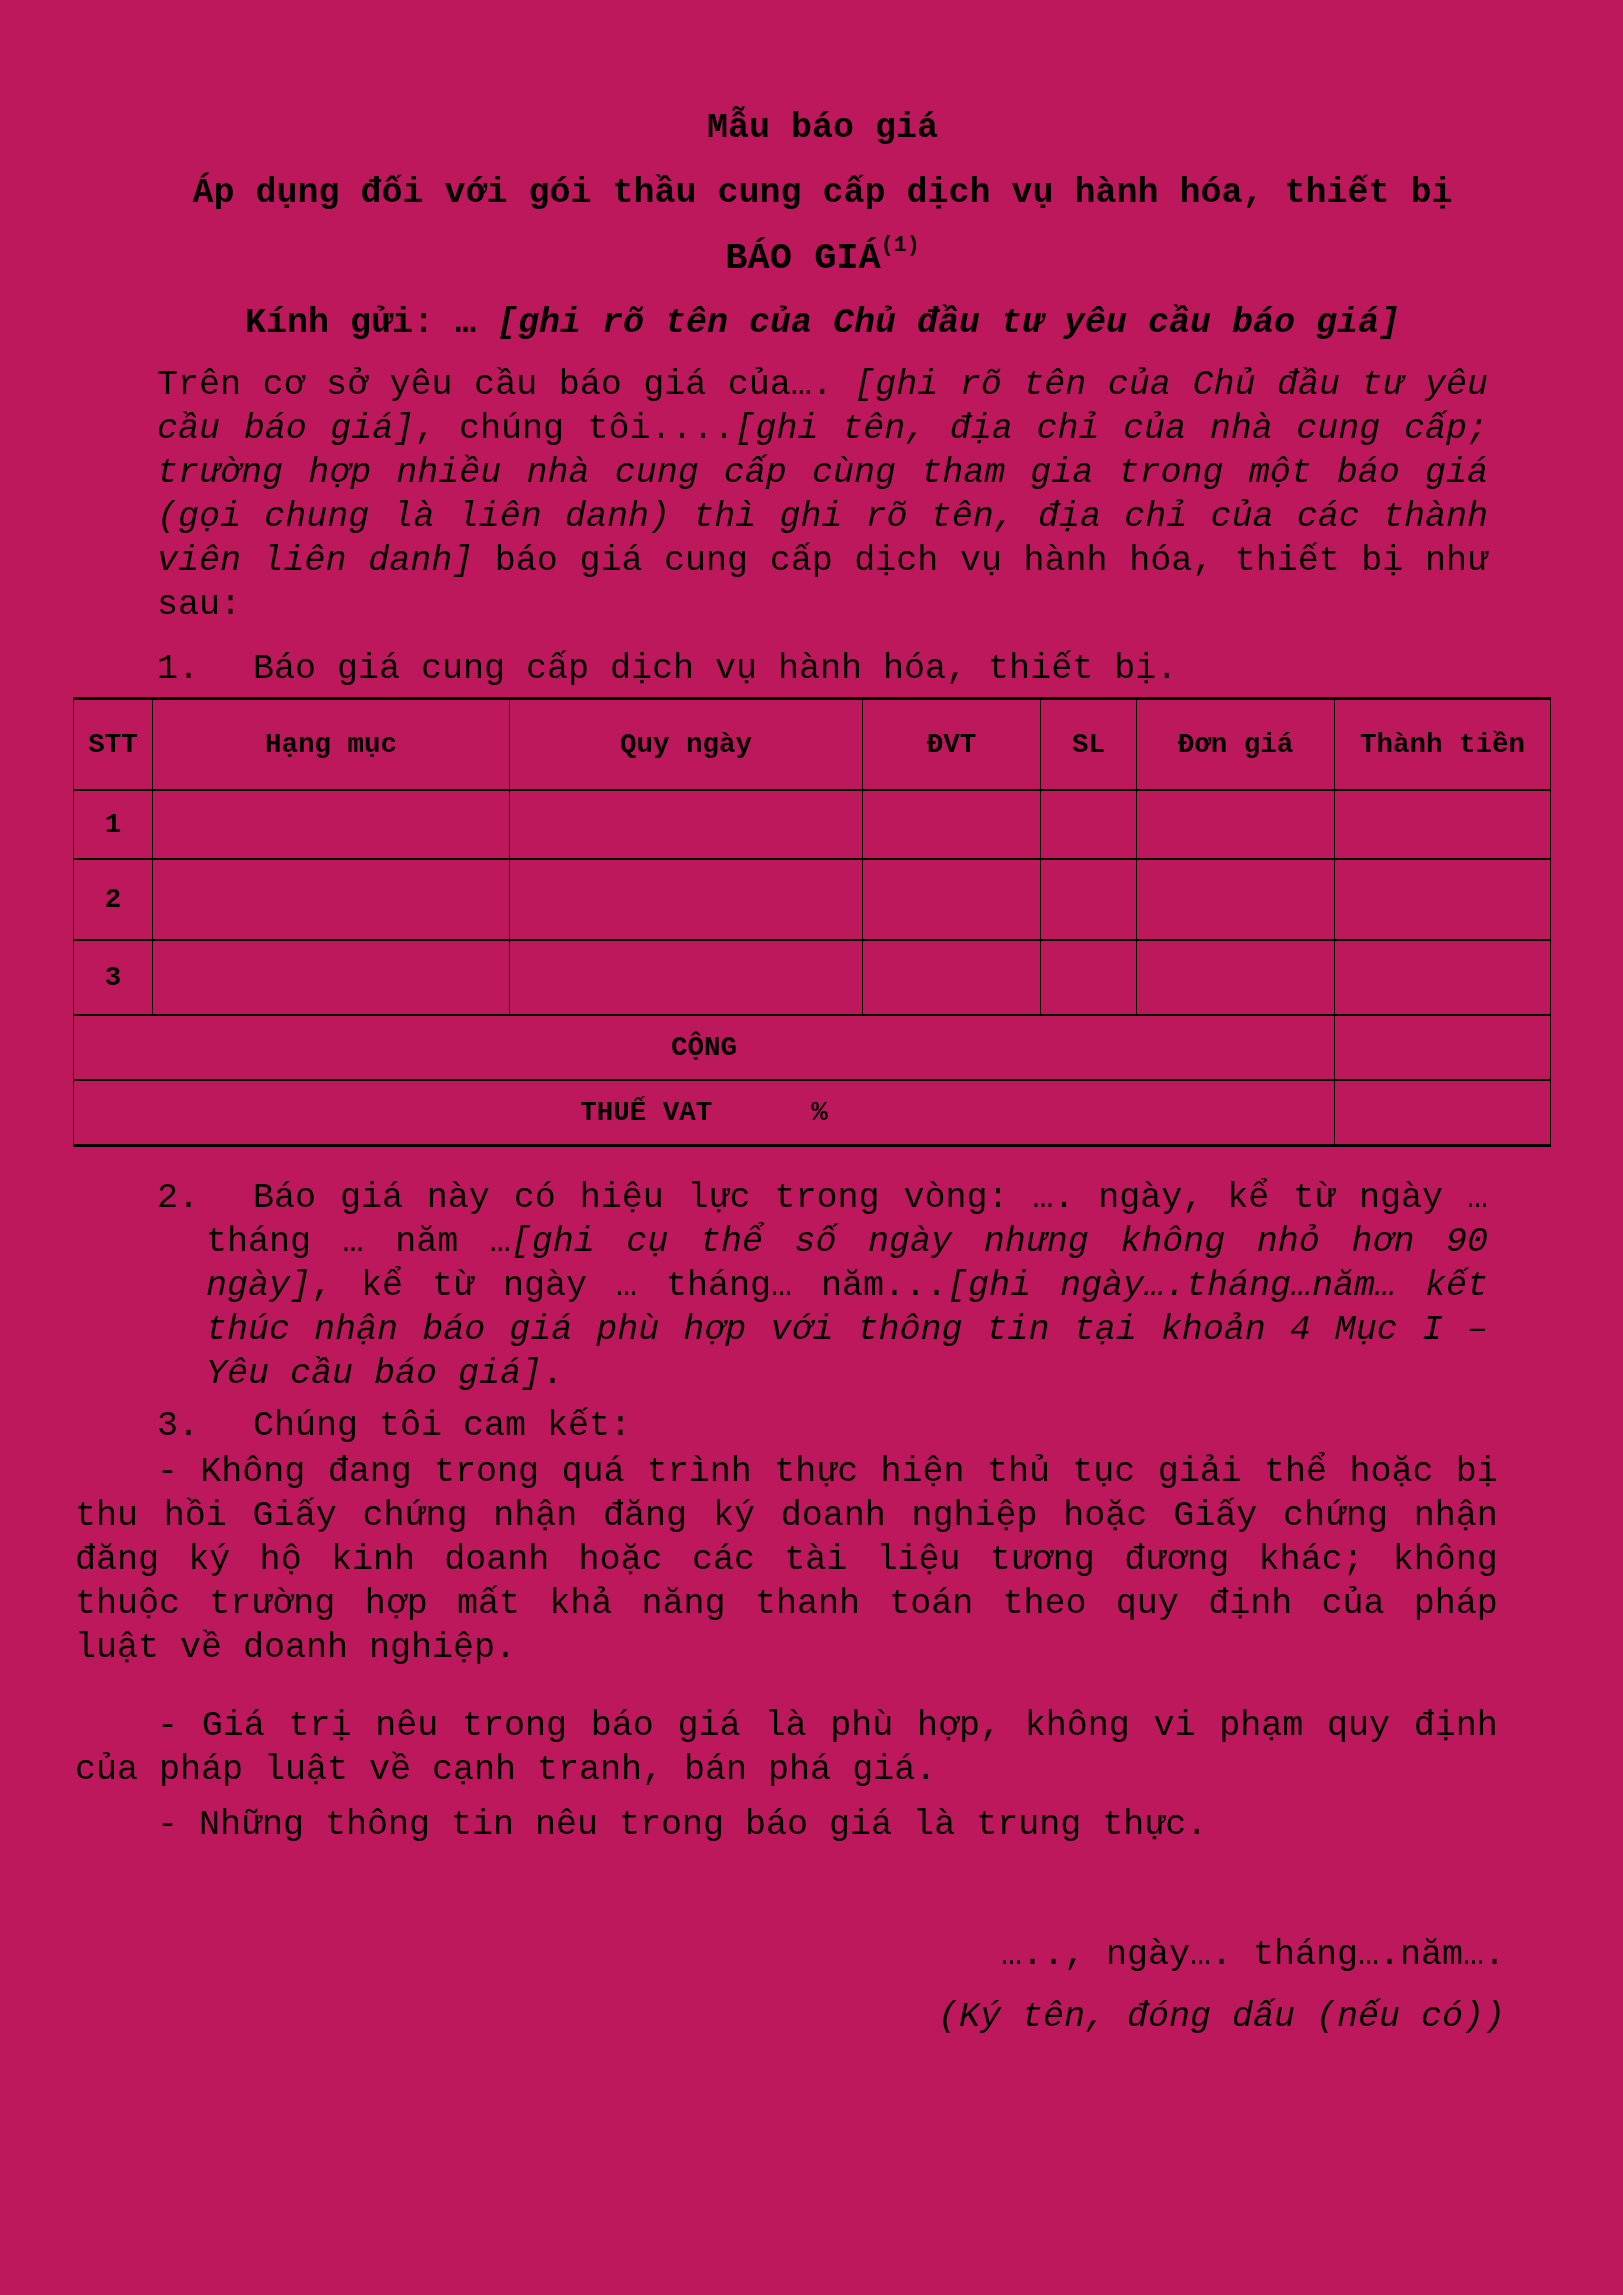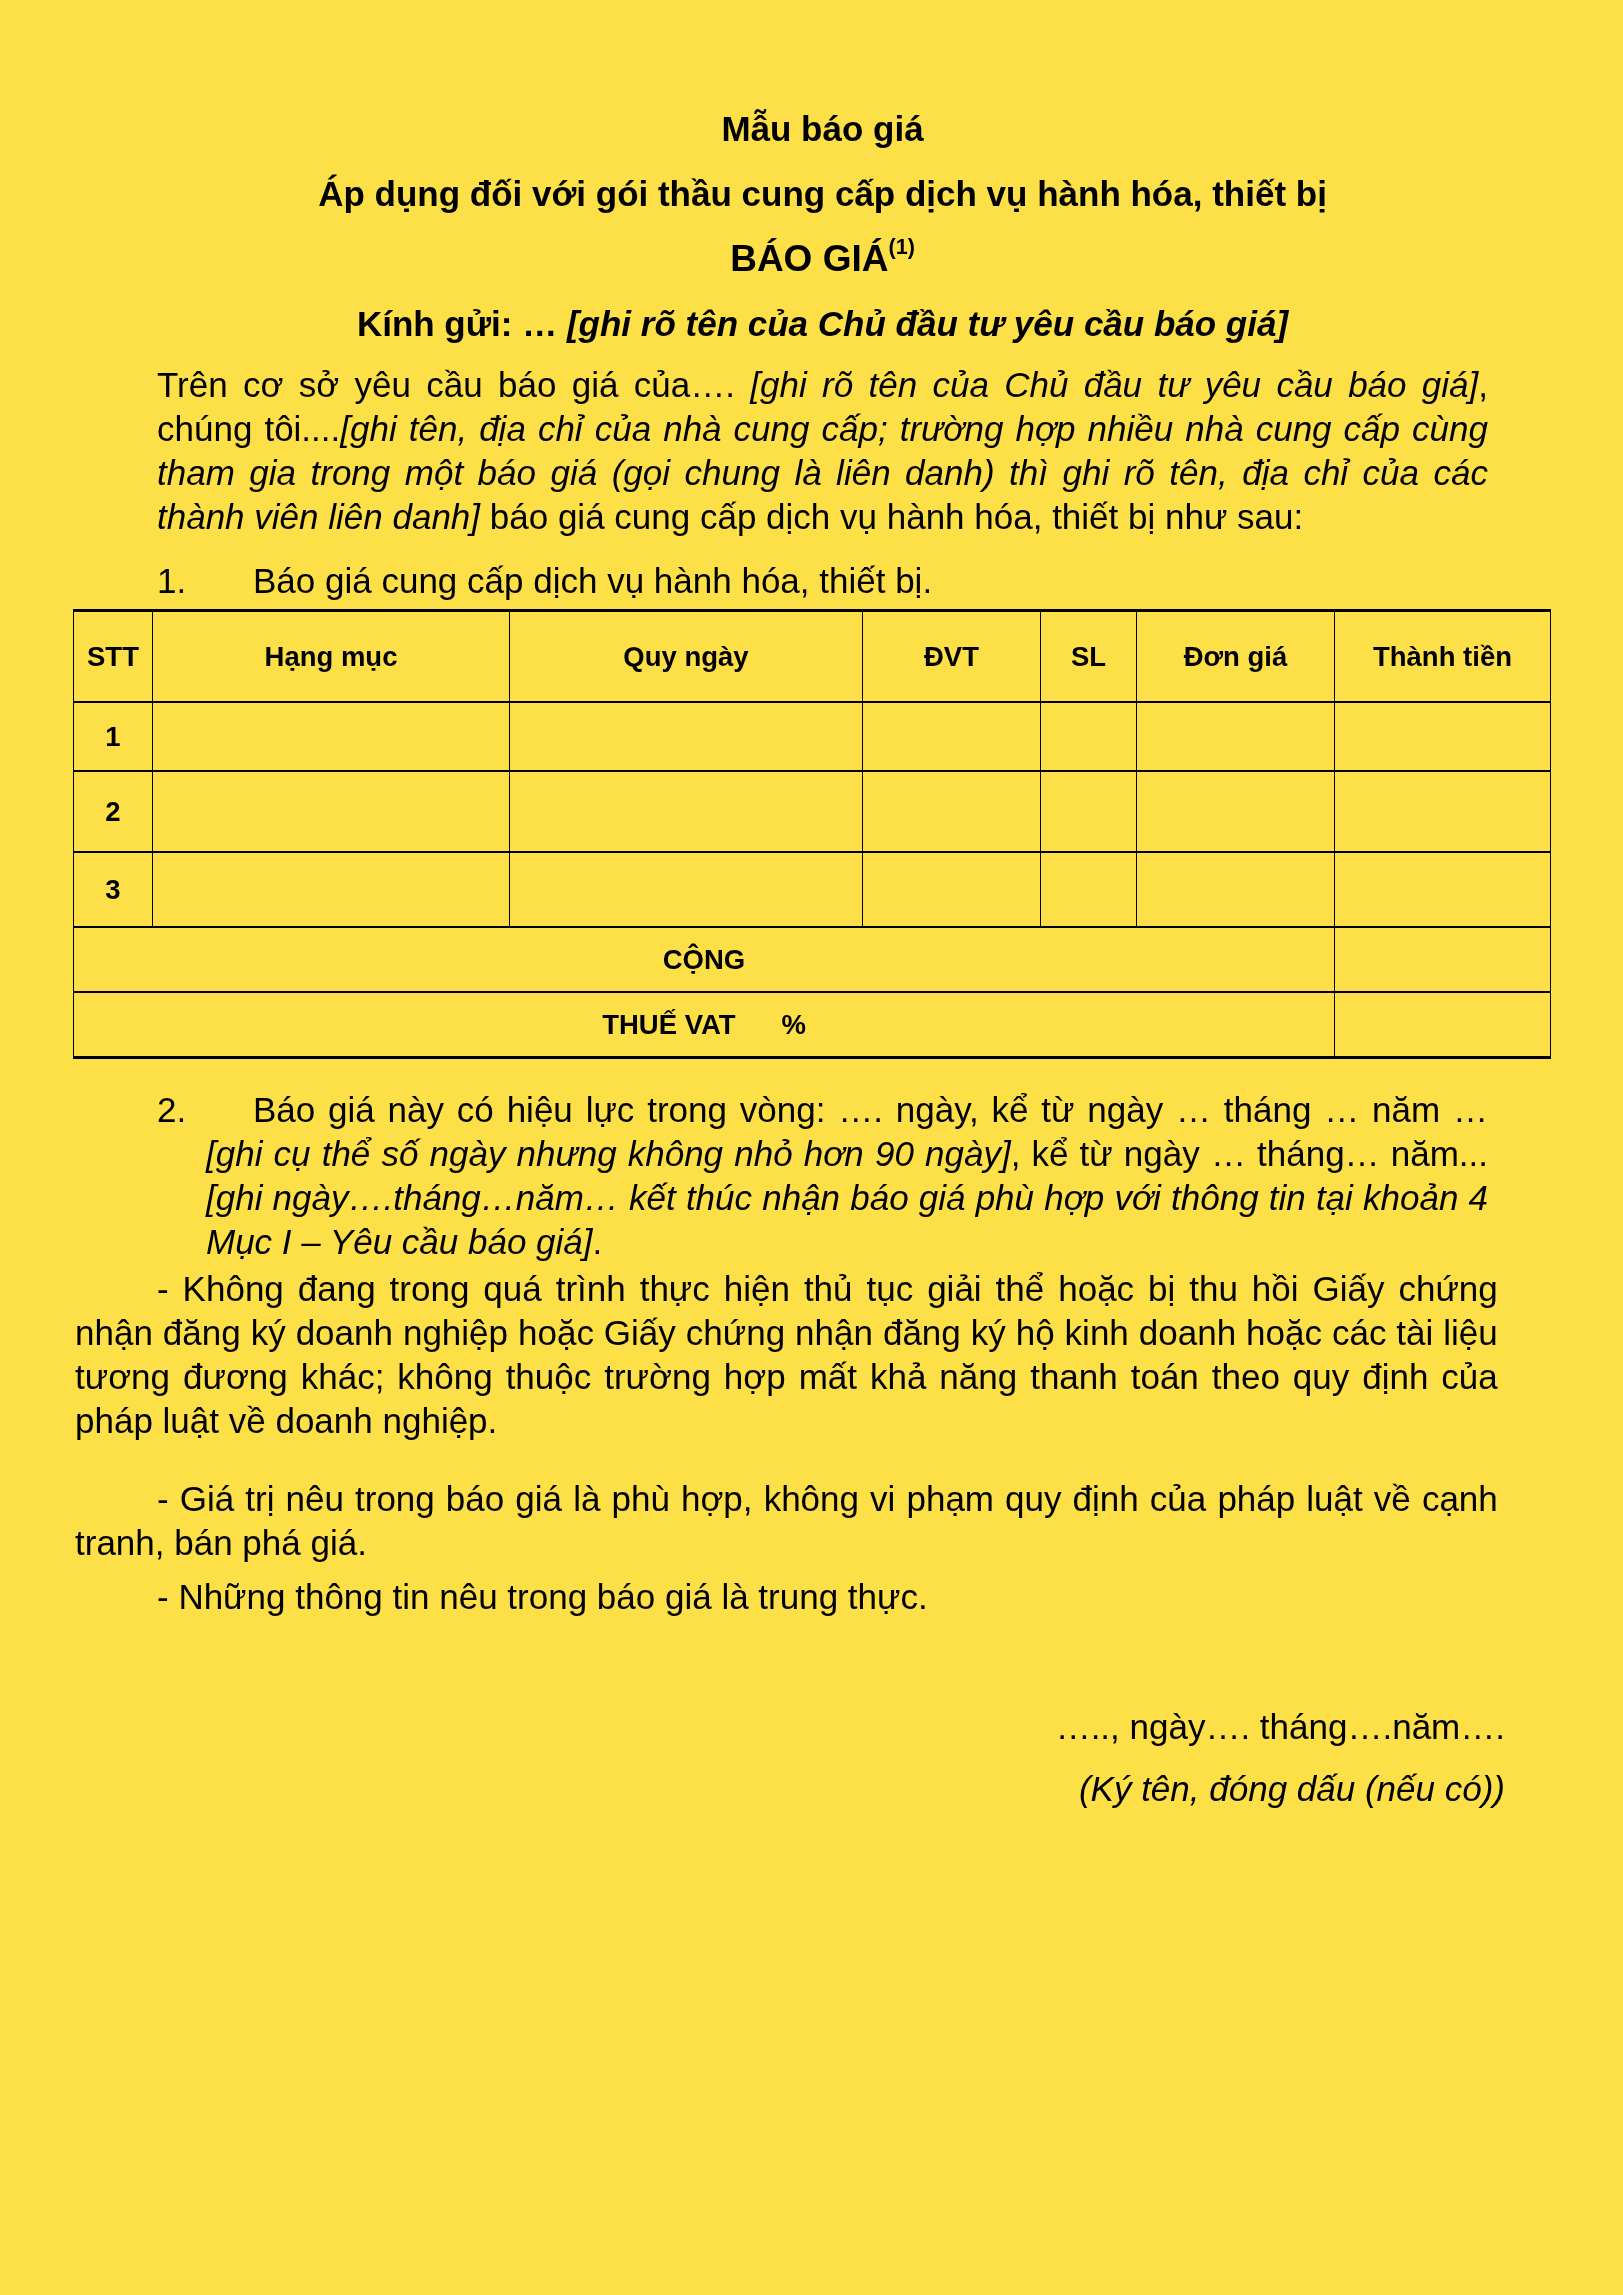--- a/index.html
+++ b/index.html
@@ -1,22 +1,22 @@
 <!DOCTYPE html>
 <html style="font-size:10.5px"><head>
 <meta charset="utf-8">
 <style>
   html, body { margin: 0; padding: 0; background: #e8e8e8; }
   .page {
     position: relative;
     width: 1623px;
     height: 2295px;
-    background: #fde047;
+    background: #be185d;
     color: #000000;
-    font-family: Liberation Sans, sans-serif;
+    font-family: Liberation Mono, monospace;
     font-size: 35px;
     box-sizing: border-box;
     padding: 96px 135px 0 157px;
     overflow: hidden;
   }
   .center-line {
     text-align: center;
     font-weight: bold;
     height: 65px;
     line-height: 65px;
@@ -183,20 +183,21 @@
       </tr>
       <tr class="h-sum">
         <td colspan="6" class="sum-label">THUẾ VAT      %</td>
         <td></td>
       </tr>
     </tbody>
   </table>
 
   <p class="para hang"><span class="num-abs">2.</span><span>Báo giá này có hiệu lực trong vòng: …. ngày, kể từ ngày … tháng … năm …</span><span class="ital">[ghi cụ thể số ngày nhưng không nhỏ hơn 90 ngày]</span><span>, kể từ ngày … tháng… năm...</span><span class="ital">[ghi ngày….tháng…năm… kết thúc nhận báo giá phù hợp với thông tin tại khoản 4 Mục I – Yêu cầu báo giá]</span><span>.</span></p>
 
+  <div class="item-line sec3-head"><span class="num-box">3.</span><span>Chúng tôi cam kết:</span></div>
 
   <p class="para bullet b1">- Không đang trong quá trình thực hiện thủ tục giải thể hoặc bị thu hồi Giấy chứng nhận đăng ký doanh nghiệp hoặc Giấy chứng nhận đăng ký hộ kinh doanh hoặc các tài liệu tương đương khác; không thuộc trường hợp mất khả năng thanh toán theo quy định của pháp luật về doanh nghiệp.</p>
 
   <p class="para bullet b2">- Giá trị nêu trong báo giá là phù hợp, không vi phạm quy định của pháp luật về cạnh tranh, bán phá giá.</p>
 
   <p class="para bullet b3">- Những thông tin nêu trong báo giá là trung thực.</p>
 
   <div class="sig-block">
     <div class="sig-line">….., ngày…. tháng….năm….</div>
     <div class="sig-line sig-note">(Ký tên, đóng dấu (nếu có))</div>

